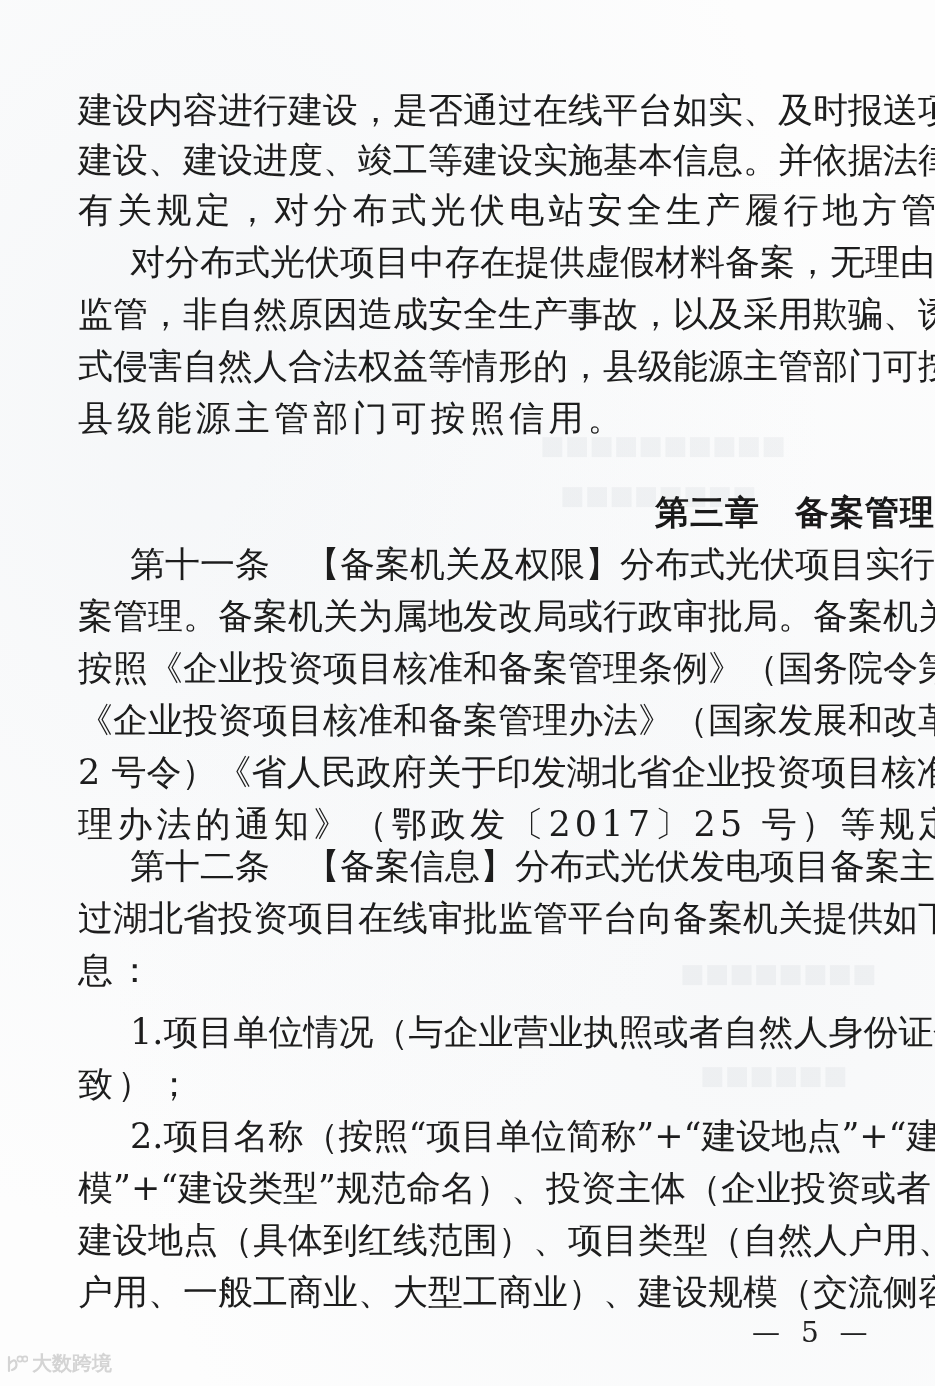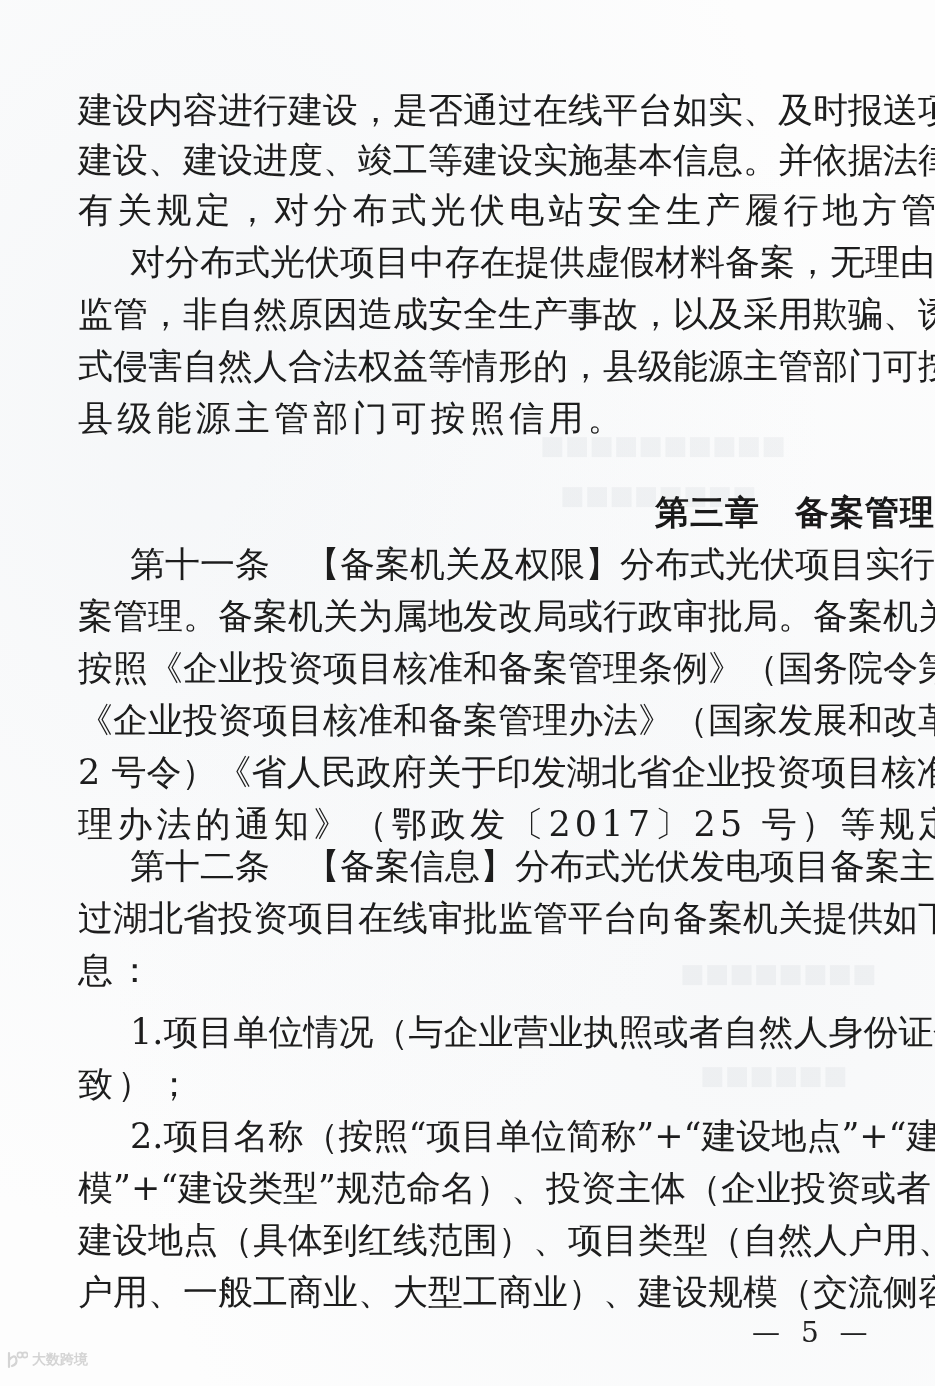--- a/index.html
+++ b/index.html
@@ -68,21 +68,21 @@
     }
     .watermark {
       position: absolute;
       left: 6px;
       top: 1350px;
       display: flex;
       align-items: center;
       gap: 4px;
       color: #d4d4d4;
       font-family: "DejaVu Sans", "Liberation Sans", sans-serif;
-      font-size: 14px;
+      font-size: 20px;
       font-weight: bold;
       letter-spacing: 0px;
     }
     .watermark .logo {
       width: 22px; height: 20px;
     }
     .bleed {
       position: absolute;
       color: rgba(160,170,180,0.10);
       font-size: 26px;

